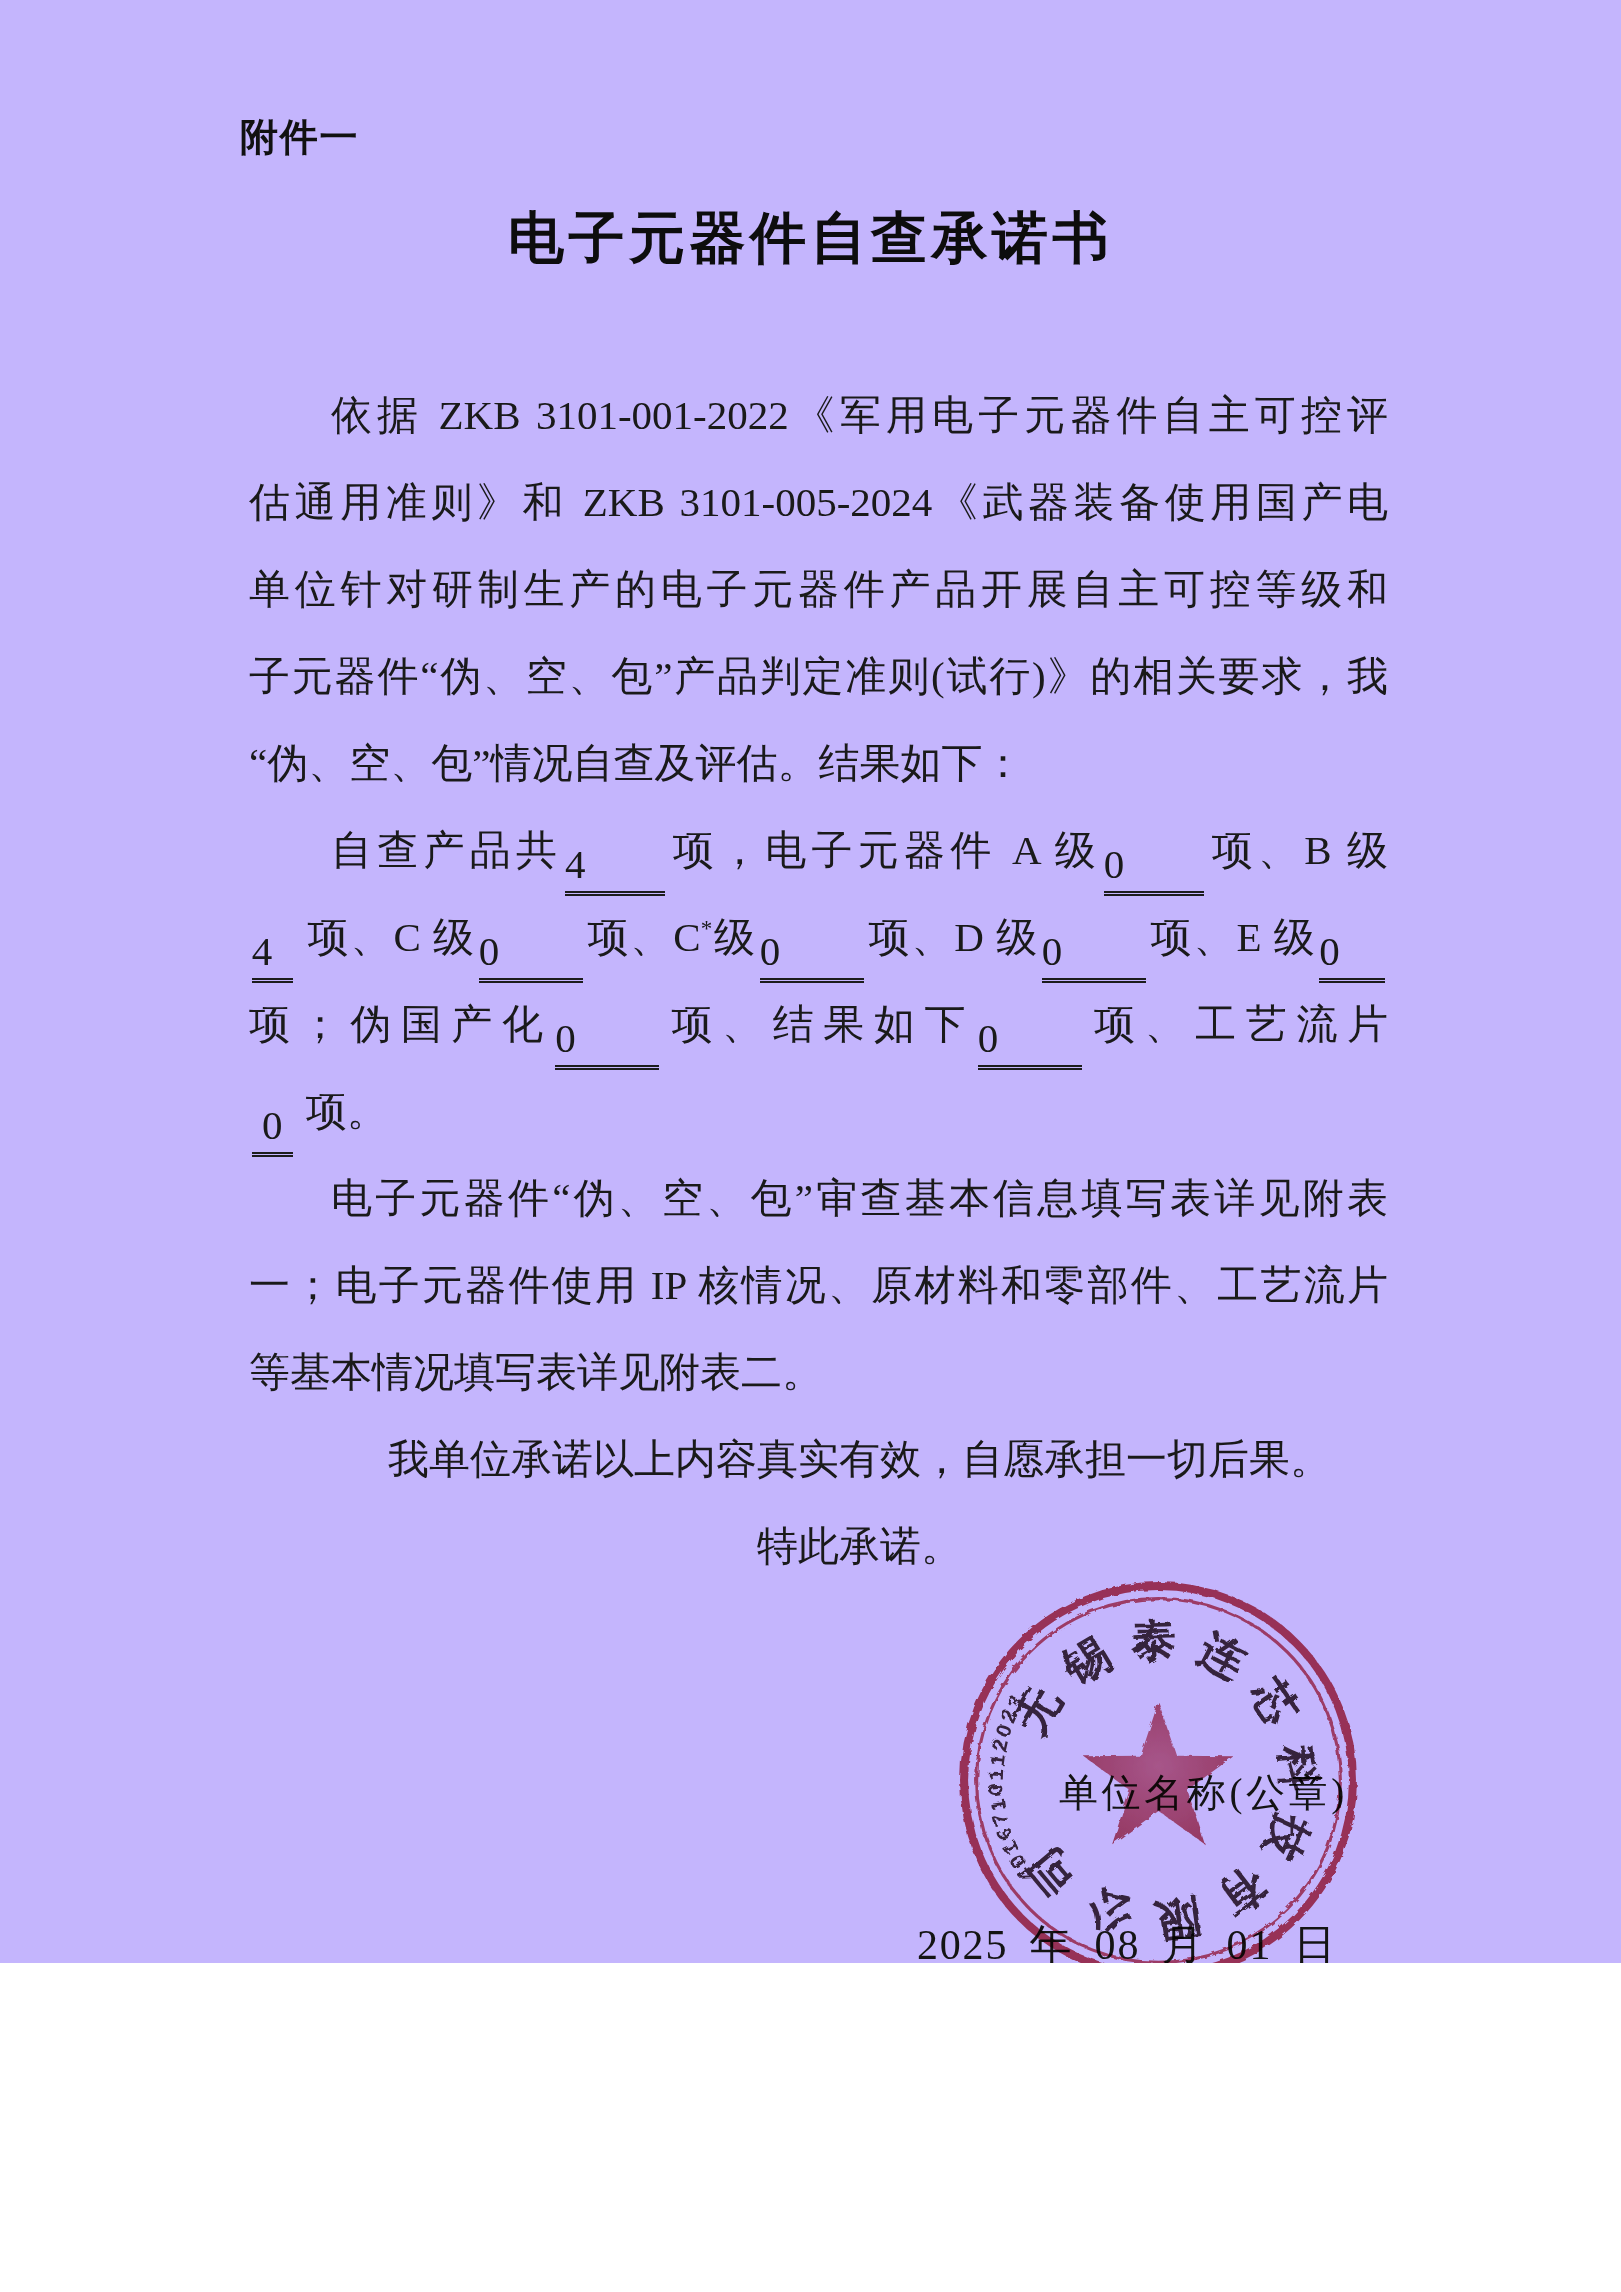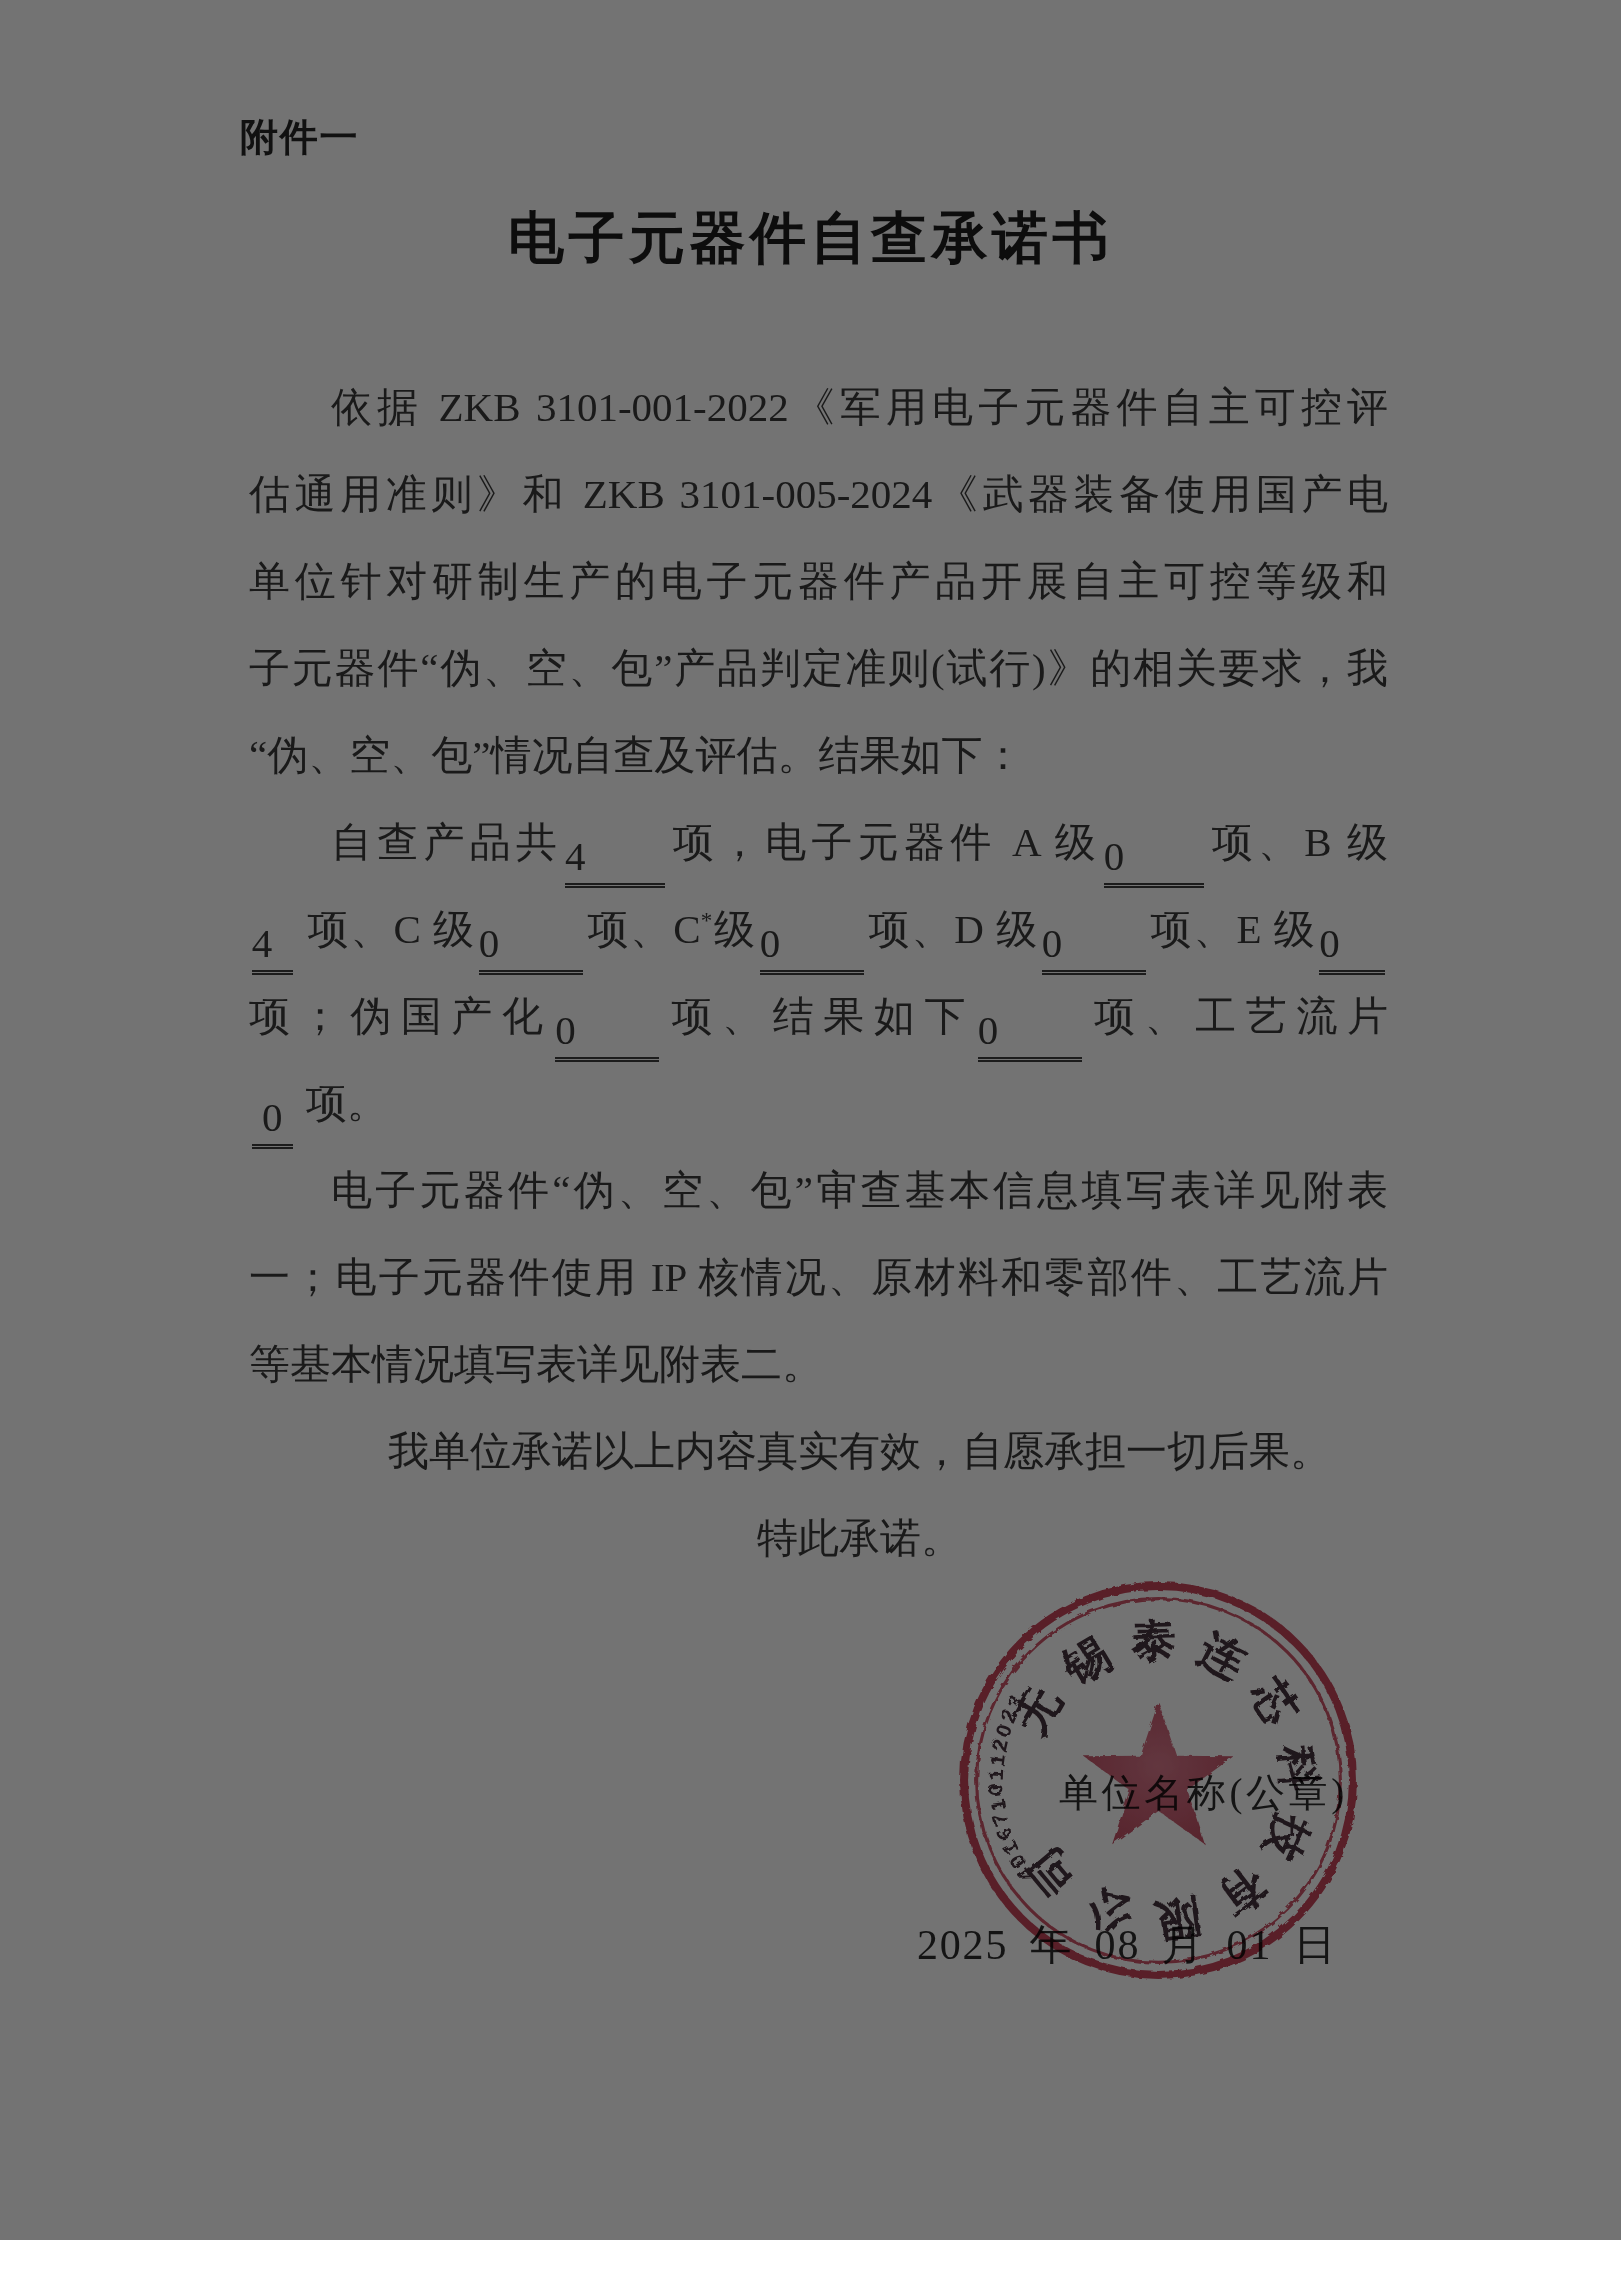--- a/index.html
+++ b/index.html
@@ -1,38 +1,38 @@
 <!DOCTYPE html>
 <html style="font-size:14.3px"><head>
 <meta charset="utf-8">
 <style>
   html,body{margin:0;padding:0;background:#ffffff;}
   .page{
     position:relative;
-    width:1621px;height:2240px;
-    background:#737373;
+    width:1621px;height:1963px;
+    background:#c4b5fd;
     overflow:hidden;
     font-family:"Liberation Serif","DejaVu Serif",serif;
     color:#161616;
     text-decoration:underline;
   }
   .attach{
     position:absolute;left:240px;top:115px;
     font-family:"Liberation Sans","DejaVu Sans",sans-serif;
     font-weight:bold;font-size:38px;line-height:1.2;
     letter-spacing:1.8px;color:#111;
   }
   .title{
     position:absolute;left:0;top:201px;width:1621px;margin:0;
     text-align:center;
     font-family:"Liberation Sans","DejaVu Sans",sans-serif;
     font-weight:bold;font-size:56px;letter-spacing:4.5px;color:#0d0d0d;
   }
   .body{
-    position:absolute;left:249px;top:364px;width:1139px;
+    position:absolute;left:249px;top:372px;width:1139px;
     font-size:41px;color:#1a1a1a;
   }
   .bline{
     height:87px;line-height:87px;
     white-space:nowrap;
     text-align:left;
   }
   .bline.just{
     white-space:normal;
     text-align:justify;

